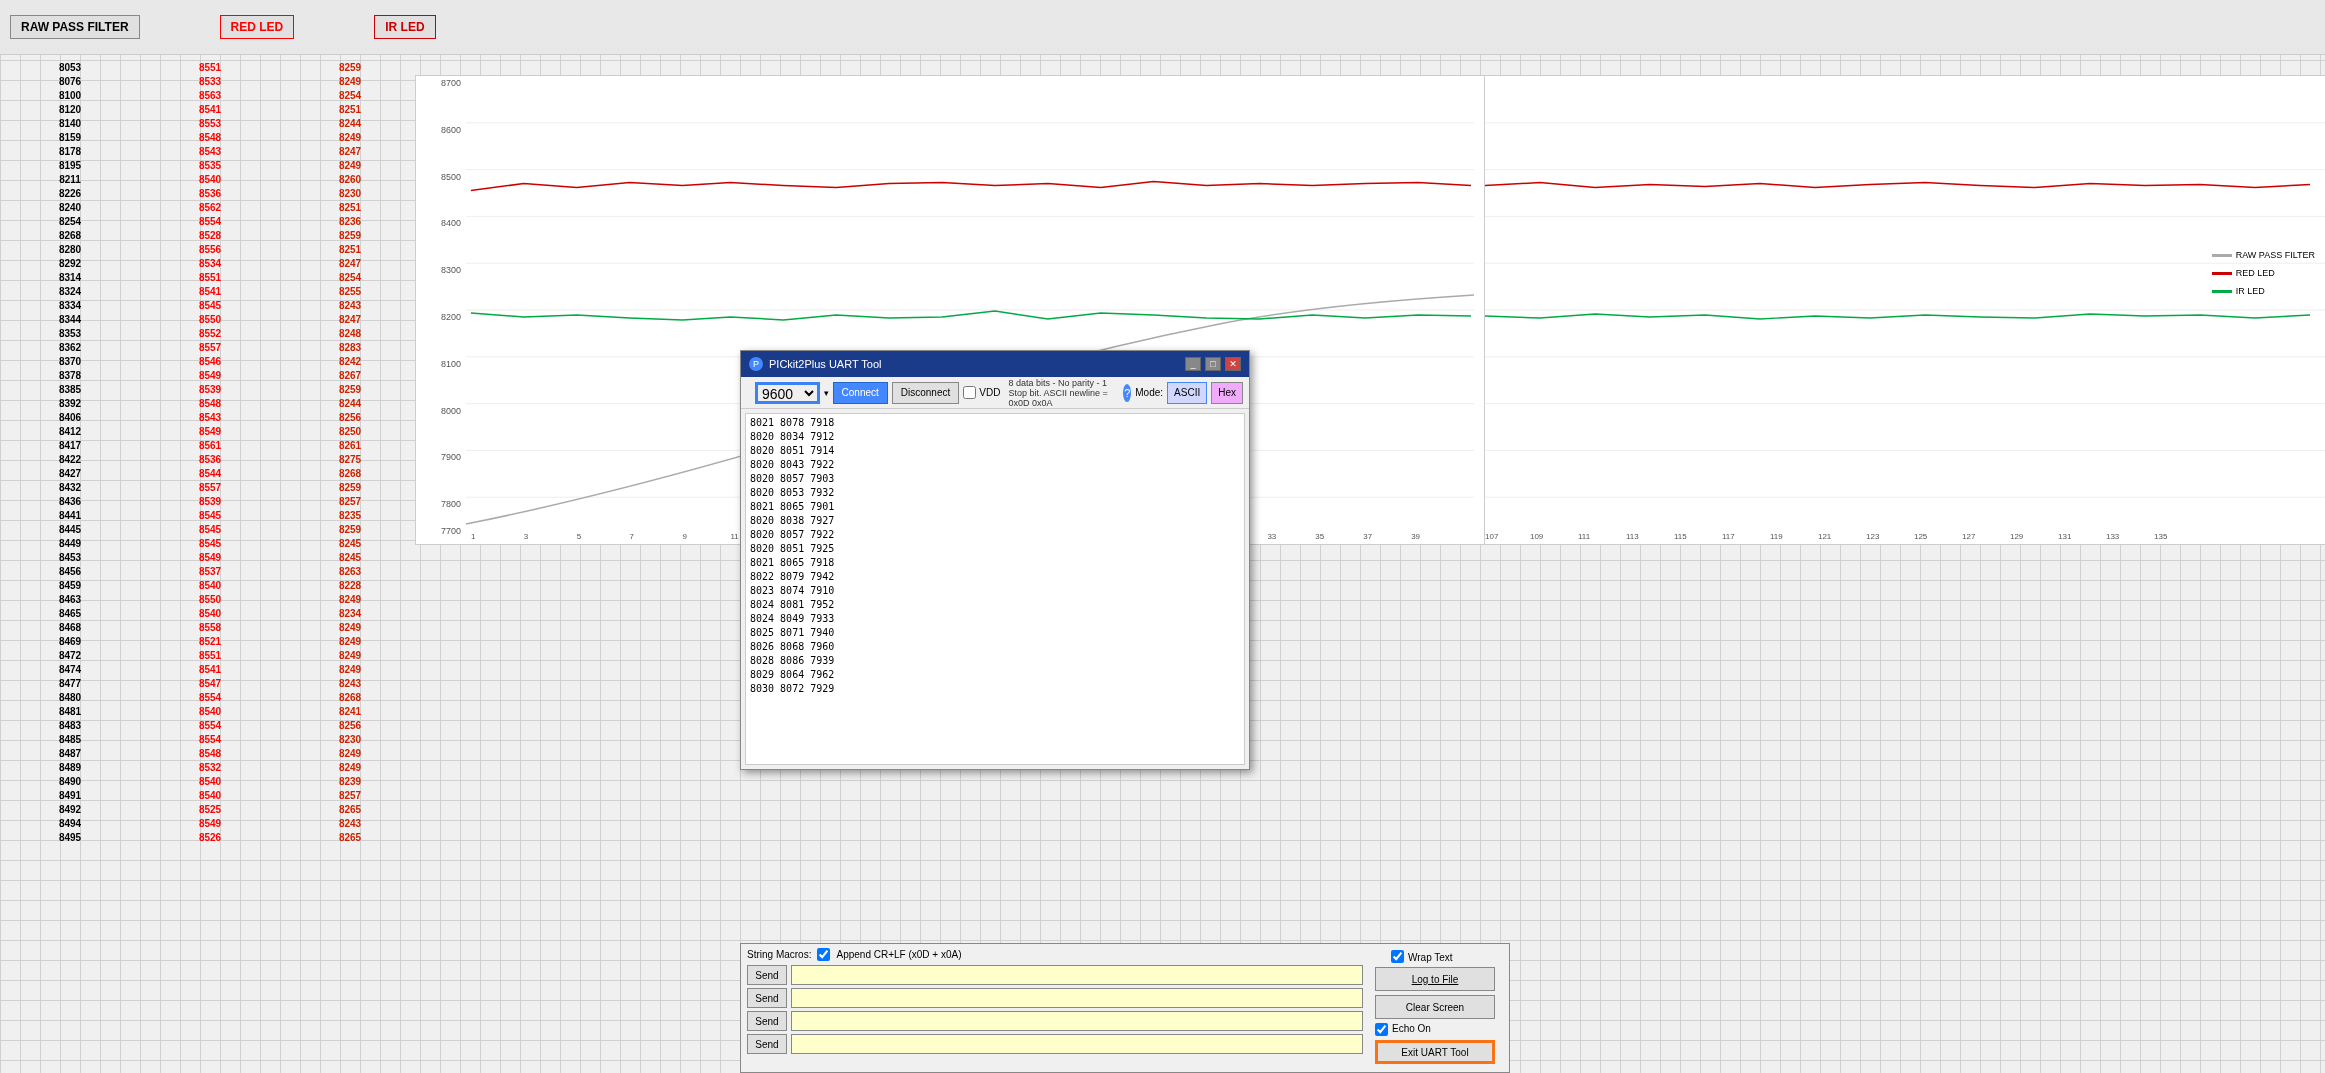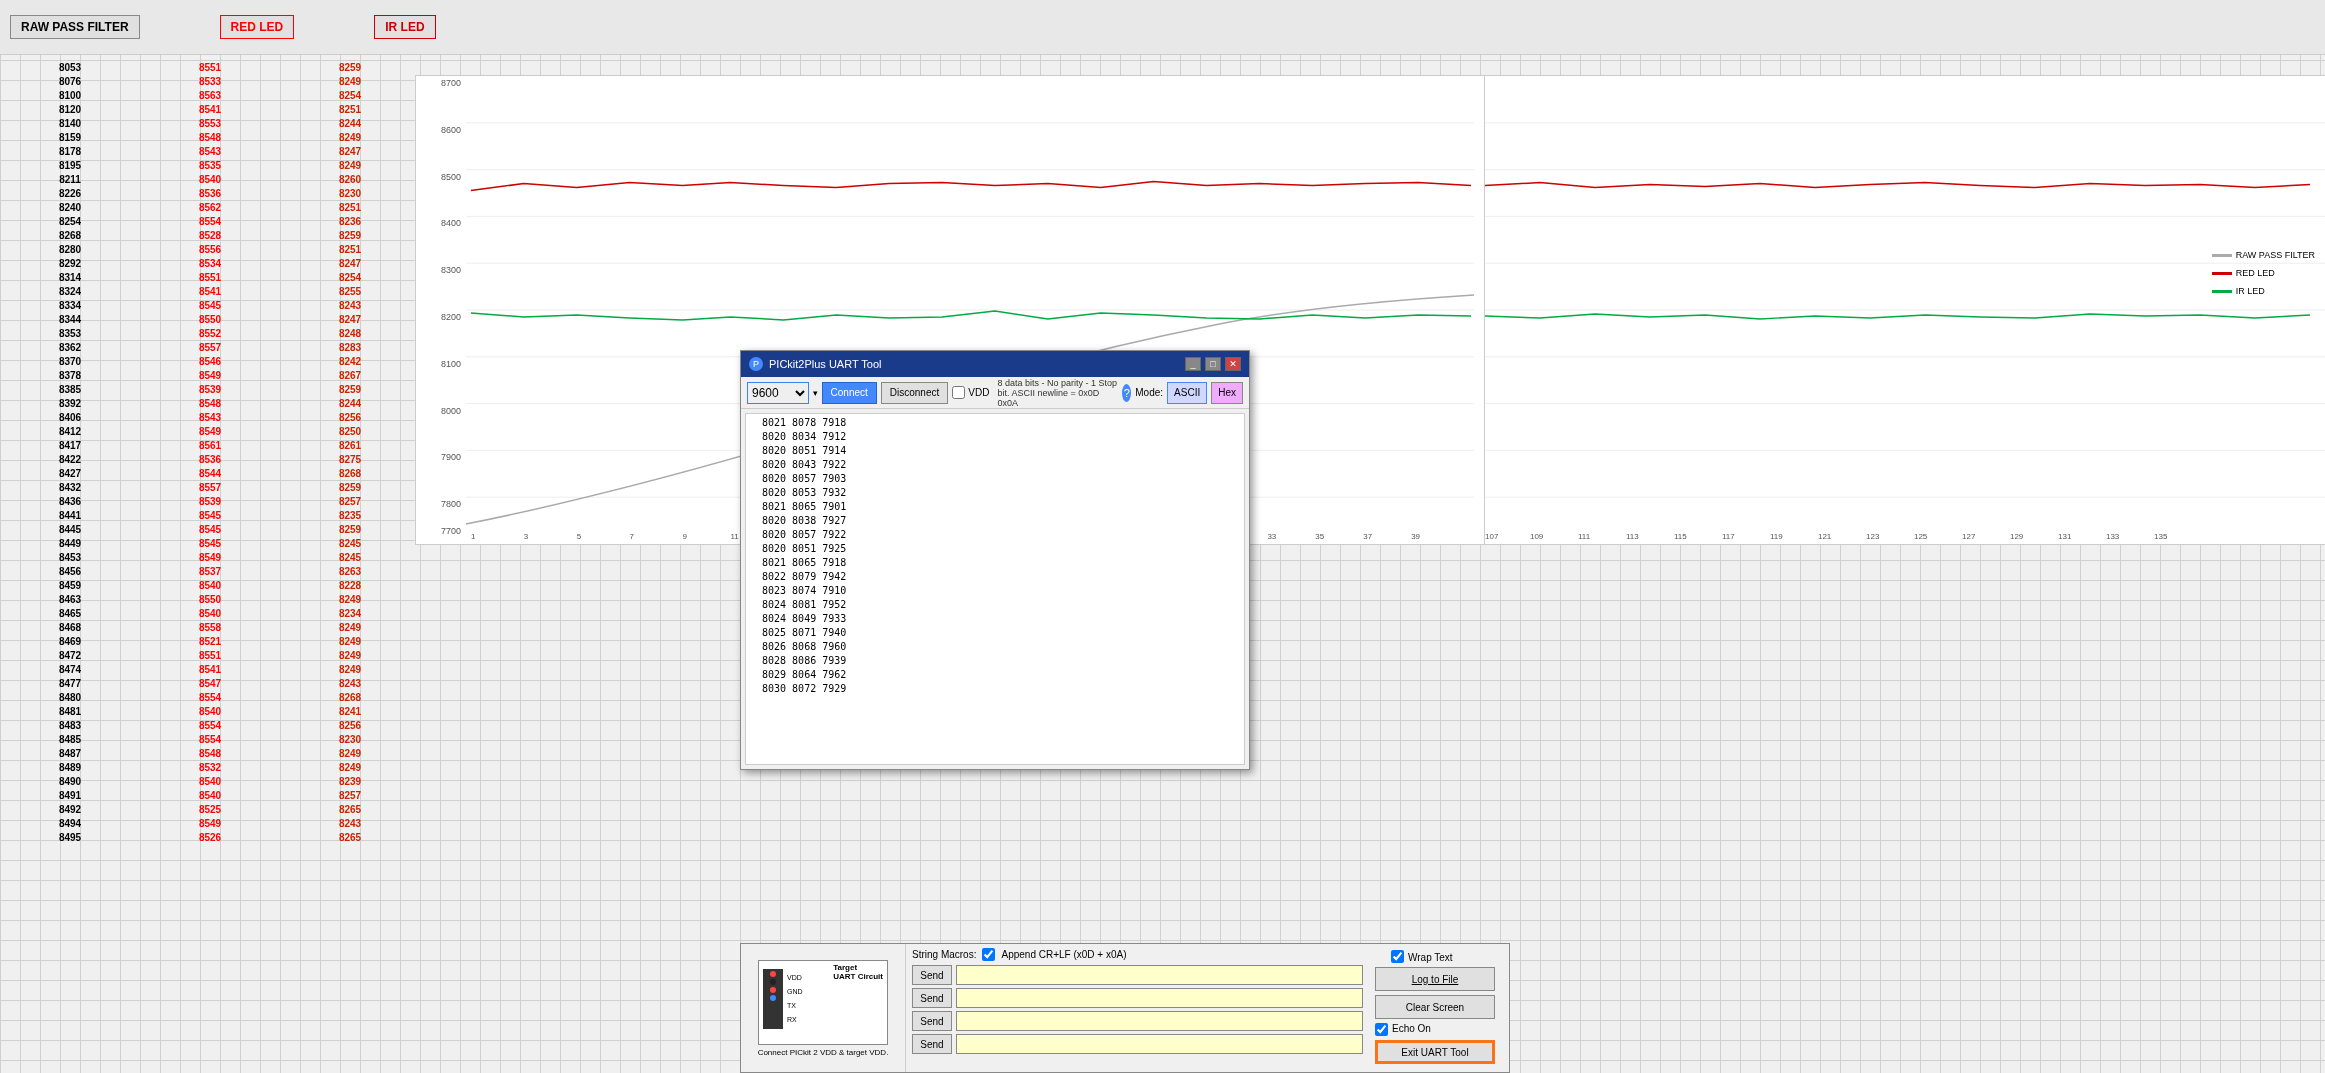--- a/index.html
+++ b/index.html
@@ -182,22 +182,23 @@
       padding: 4px 6px;
       gap: 4px;
       border-bottom: 1px solid #ccc;
       background: #f0f0f0;
       height: 32px;
     }
 
     .baud-select {
       width: 65px;
       height: 22px;
-      font-size: 12px;
-      border: 1px solid #3b82f6;
+      font-size: 14px;
+      border: 3px solid #3b82f6;
+      margin-left: 8px;
     }
 
     .toolbar-btn {
       height: 22px;
       padding: 0 8px;
       font-size: 10px;
       border: 1px solid #888;
       background: #e0e0e0;
       cursor: pointer;
     }
@@ -266,21 +267,21 @@
     }
 
     .uart-output {
       flex: 1;
       background: white;
       border: 1px solid #ccc;
       margin: 4px;
       overflow-y: scroll;
       font-family: monospace;
       font-size: 10px;
-      padding: 2px 16px;
+      padding: 2px 4px;
     }
 
     .uart-row {
       white-space: nowrap;
       line-height: 14px;
     }
 
     .send-btn {
       width: 40px;
       height: 20px;
@@ -657,39 +658,20 @@
         <div class="uart-row">8026  8068  7960</div>
         <div class="uart-row">8028  8086  7939</div>
         <div class="uart-row">8029  8064  7962</div>
         <div class="uart-row">8030  8072  7929</div>
       </div>
   </div>
 </div>
 
 <div style="position:absolute; bottom:0; left:740px; width:770px; height:130px; background:#f0f0f0; border:1px solid #888; z-index:99; display:flex;">
 
-  <div style="width:165px; border-right:1px solid #ccc; display:flex; flex-direction:column; align-items:center; justify-content:center; padding:4px;">
-    <div style="width:130px; height:85px; border:1px solid #888; background:white; font-size:8px; position:relative;">
-      <div style="position:absolute; top:2px; right:4px; font-weight:bold; font-size:8px; line-height:1.2;">Target<br>UART Circuit</div>
-
-      <div style="position:absolute; left:4px; top:8px; width:20px; height:60px; background:#333; display:flex; flex-direction:column; gap:2px; align-items:center; padding:2px;">
-        <div style="width:6px;height:6px;background:#ff4444;border-radius:50%;"></div>
-        <div style="width:6px;height:6px;background:#222;border-radius:50%;"></div>
-        <div style="width:6px;height:6px;background:#ff4444;border-radius:50%;"></div>
-        <div style="width:6px;height:6px;background:#4488ff;border-radius:50%;"></div>
-      </div>
-      <div style="position:absolute; left:28px; top:10px; font-size:7px; line-height:14px;">
-        <div>VDD</div>
-        <div>GND</div>
-        <div>TX</div>
-        <div>RX</div>
-      </div>
-    </div>
-    <div style="font-size:8px; margin-top:3px; text-align:center;">Connect PICkit 2 VDD &amp; target VDD.</div>
-  </div>
 
   <div style="flex:1; padding:4px 6px;">
     <div style="display:flex; align-items:center; gap:6px; margin-bottom:4px; font-size:10px;">
       <span>String Macros:</span>
       <input type="checkbox" checked="" style="">
       <span>Append CR+LF (x0D + x0A)</span>
     </div>
     <div style="display:flex; align-items:center; gap:4px; margin-bottom:3px;">
       <button class="send-btn">Send</button>
       <input type="text" style="flex: 1 1 0%; height: 20px; background: rgb(255, 255, 204); border: 1px solid rgb(136, 136, 136); font-size: 10px; padding: 0px 3px;" value="">

